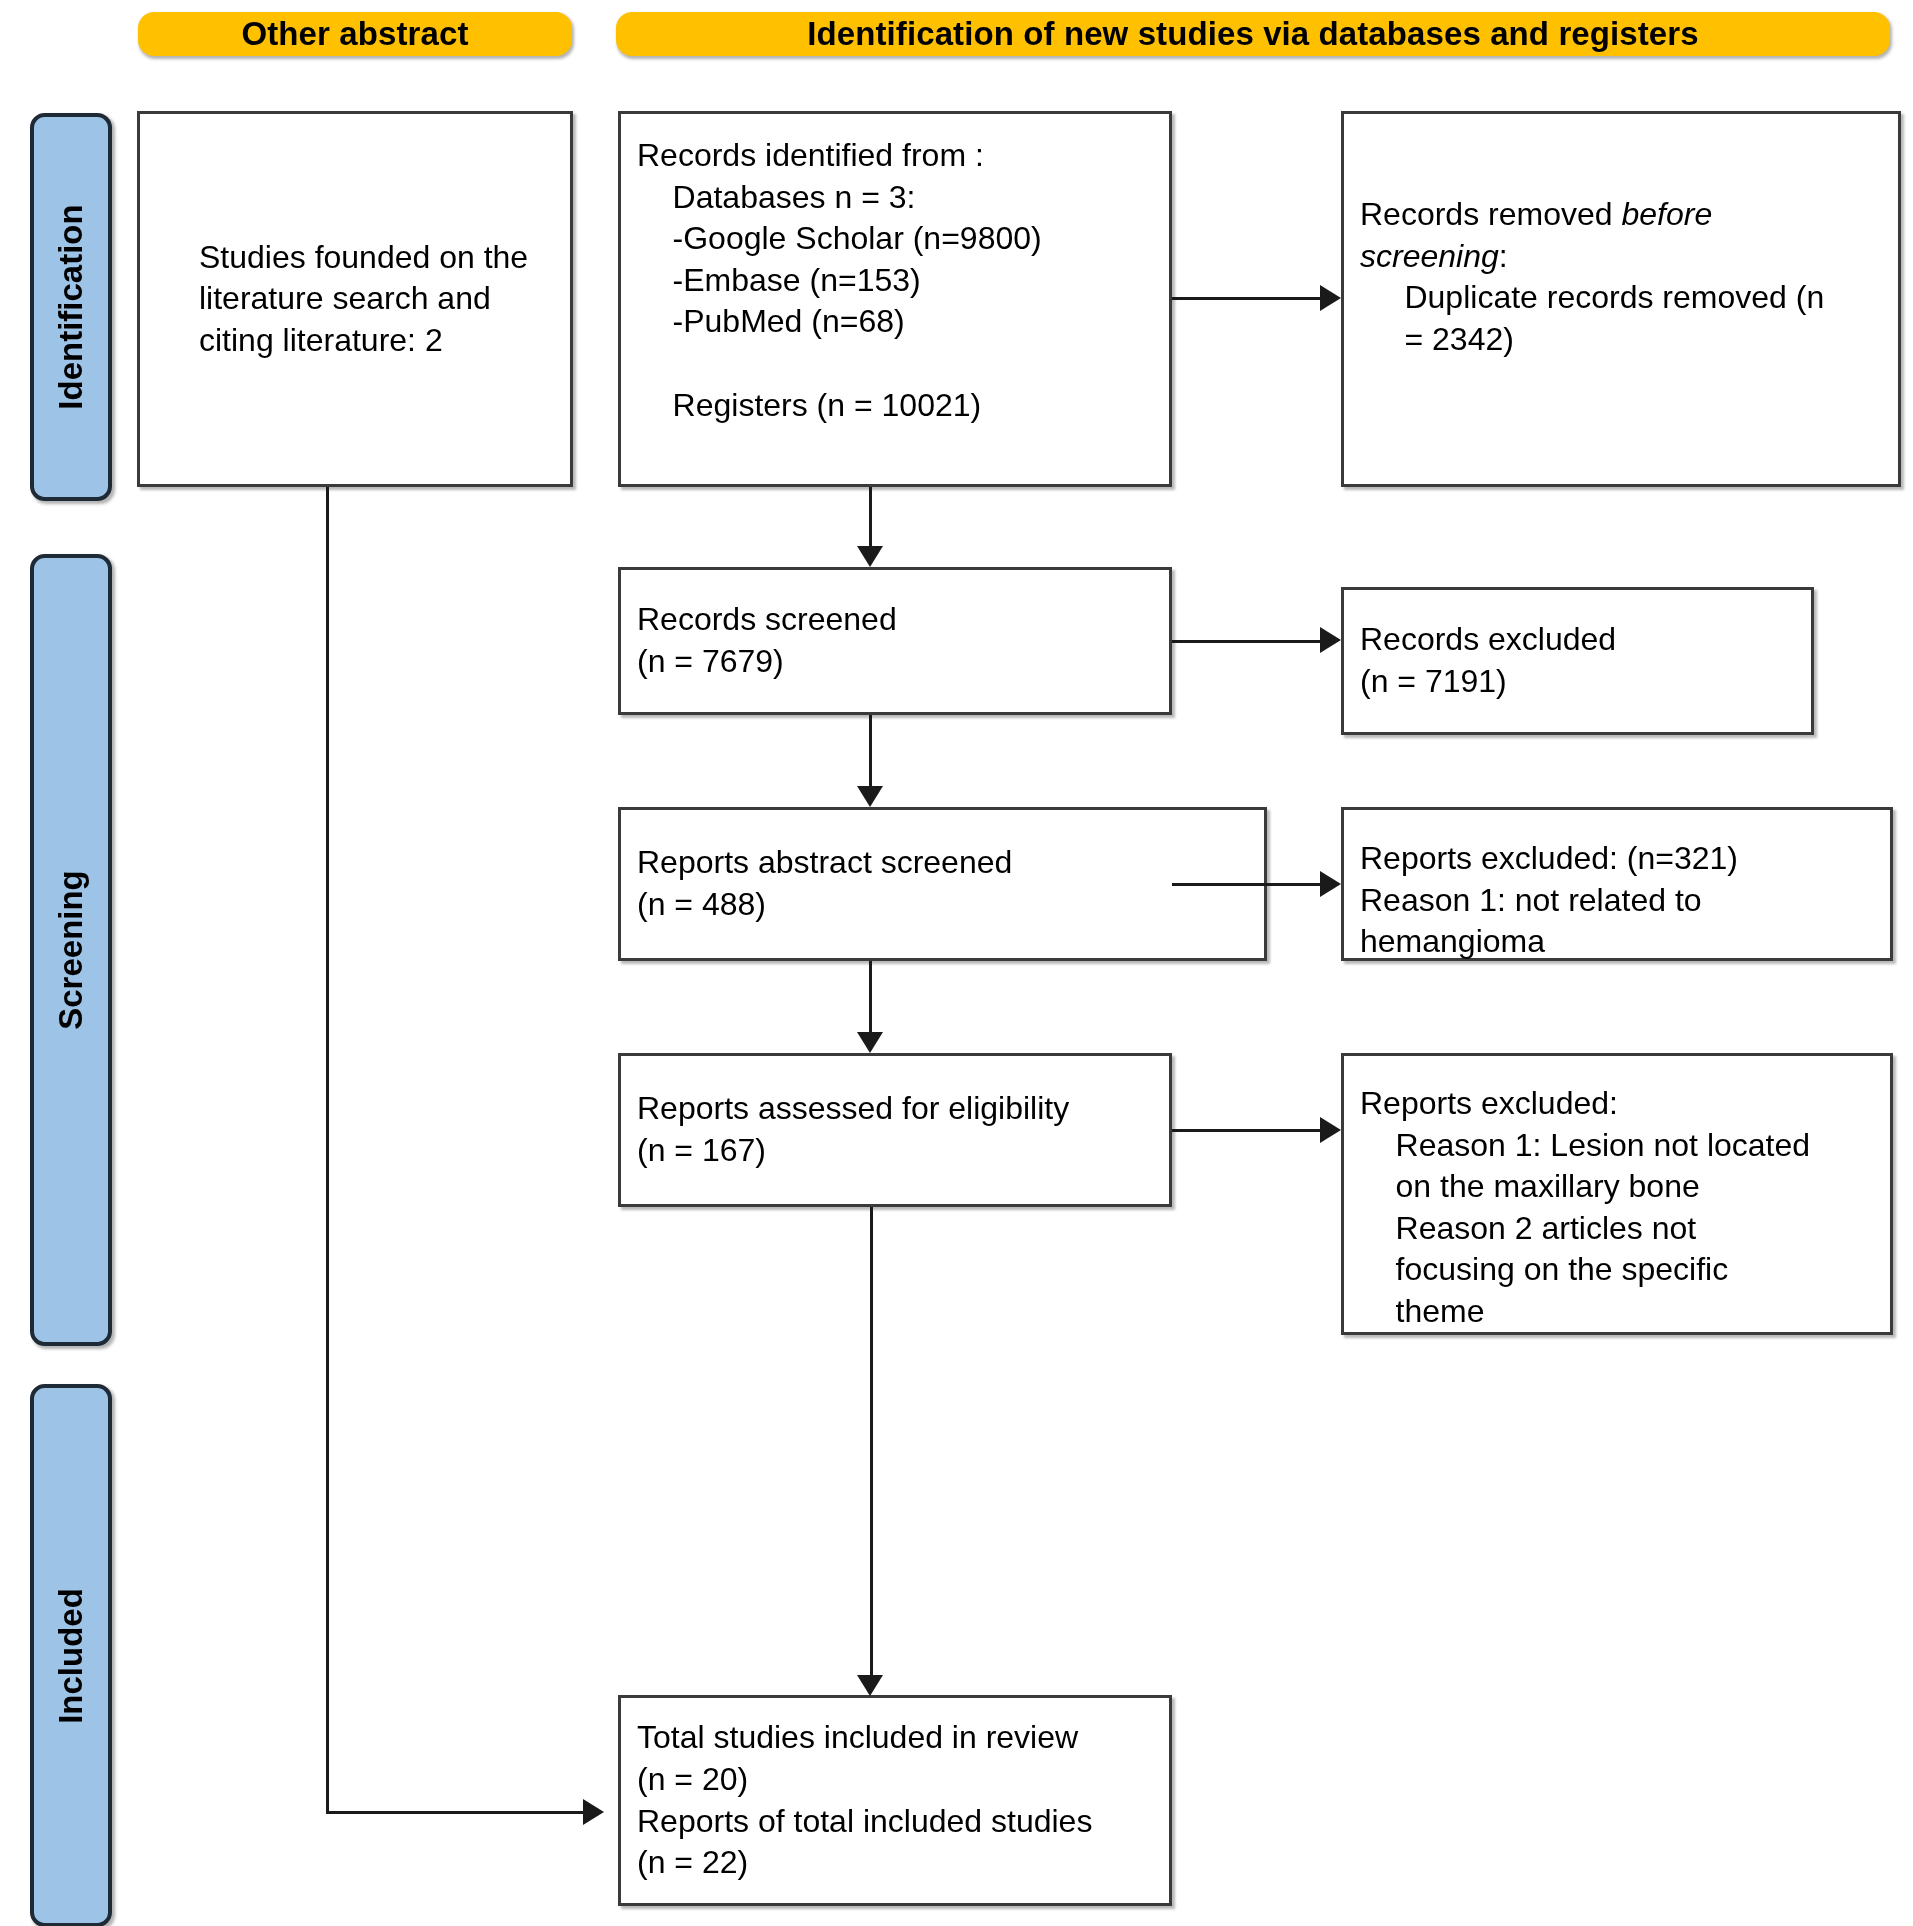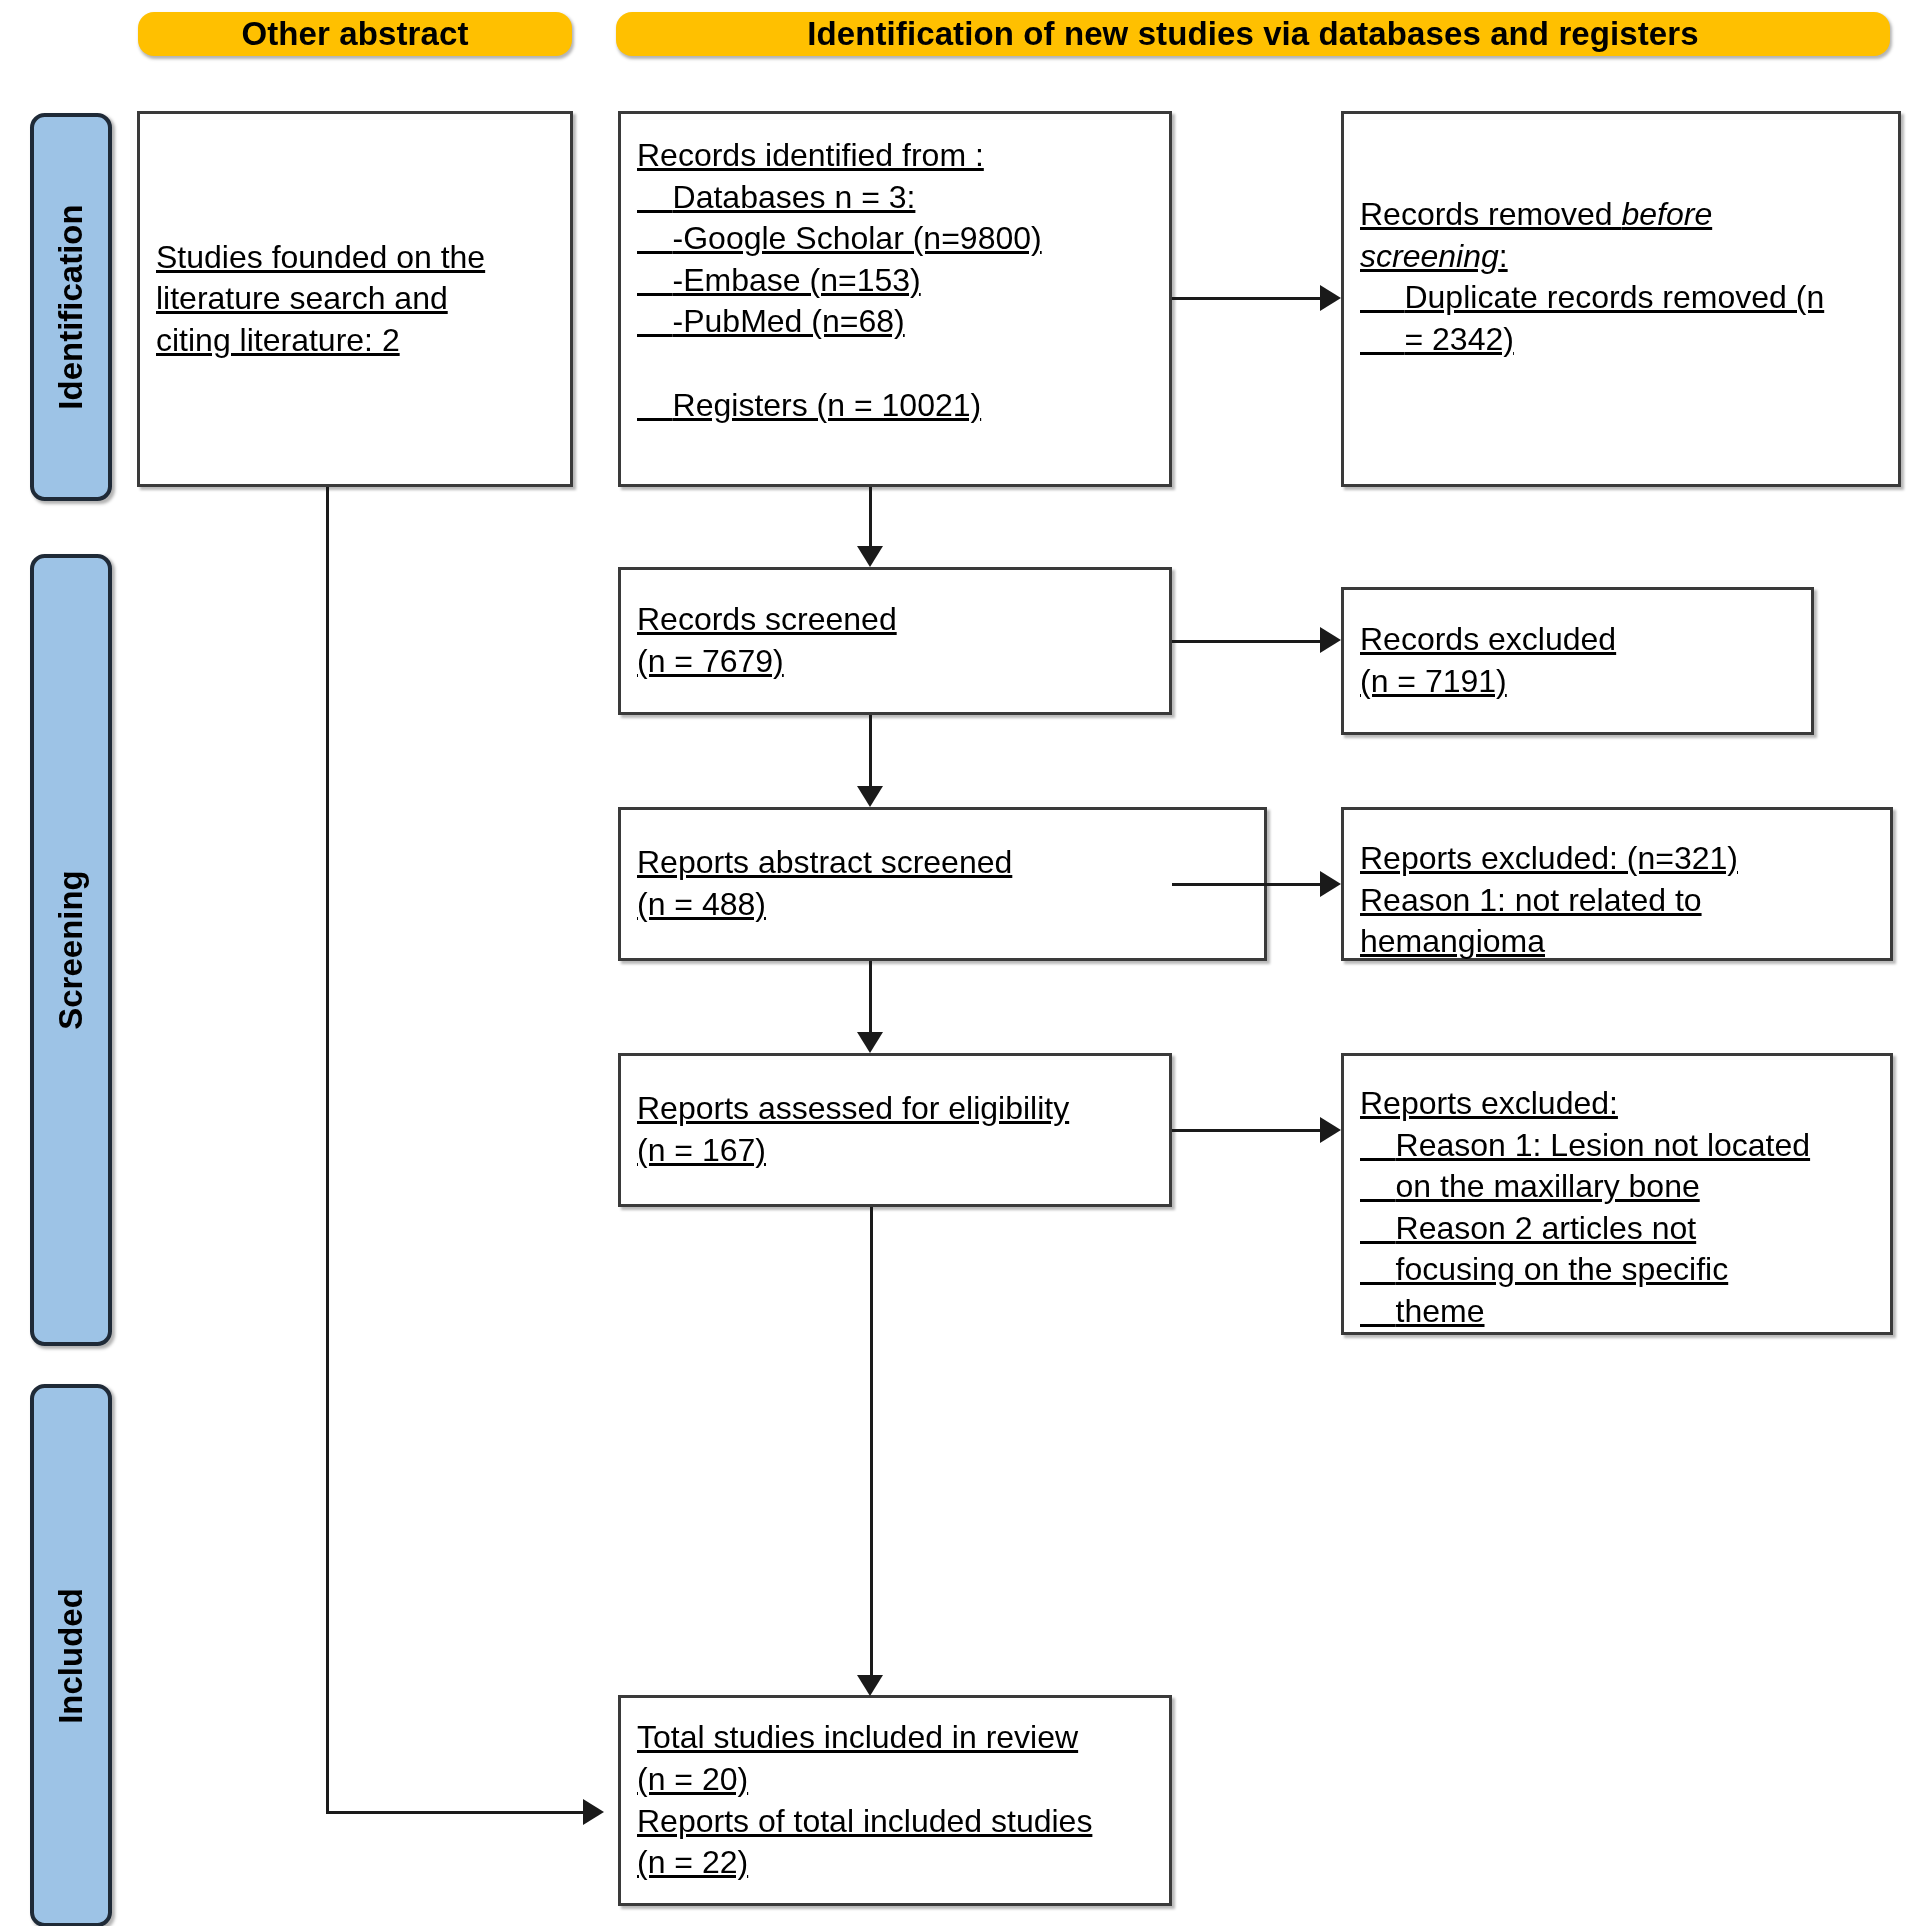--- a/index.html
+++ b/index.html
@@ -17,21 +17,21 @@
   .phase{position:absolute;background:#9DC3E6;border:4.3px solid #1F2A37;
          border-radius:14.8px;box-shadow:2.5px 2.5px 3.1px rgba(0,0,0,.30);
          display:flex;align-items:center;justify-content:center;}
   .phase span{transform:rotate(-90deg);white-space:nowrap;
               font-weight:bold;font-size:33px;color:#000;}
 
   
   .box{position:absolute;background:#fff;border:3.1px solid #3A3A3A;
        box-shadow:2.5px 2.5px 2.5px rgba(0,0,0,.28);box-sizing:border-box;
        display:flex;align-items:center;}
-  .box .txt{padding:0 16px;font-size:32px;line-height:1.30;white-space:pre-wrap;text-decoration:underline;}
+  .box .txt{padding:0 16px;font-size:32px;line-height:1.30;white-space:pre-wrap;}
   .box.topalign{align-items:flex-start;}
   .box.topalign .txt{padding-top:21px;}
   .ital{font-style:italic;}
 
   
   .ln{position:absolute;background:#1a1a1a;}
   .hln{height:3.1px;}
   .vln{width:3.1px;}
   .arrow-r{position:absolute;width:0;height:0;
            border-top:13.5px solid transparent;border-bottom:13.5px solid transparent;
@@ -58,21 +58,21 @@
   </div>
 
   <div class="phase" style="left:29.5px;top:554px;width:74px;height:784px;">
     <span>Screening</span>
   </div>
 
   <div class="phase" style="left:29.5px;top:1384px;width:74px;height:535px;">
     <span>Included</span>
   </div>
 
-  <div class="box" style="left:137px;top:111px;width:436px;height:376px;">
+  <div class="box" style="left:137px;top:111px;width:436px;height:376px;padding-left:43px;">
     <div class="txt">Studies founded on the
 literature search and
 citing literature: 2</div>
   </div>
 
   <div class="box topalign" style="left:618px;top:111px;width:554px;height:376px;">
     <div class="txt">Records identified from :
     Databases n = 3:
     -Google Scholar (n=9800)
     -Embase (n=153)

